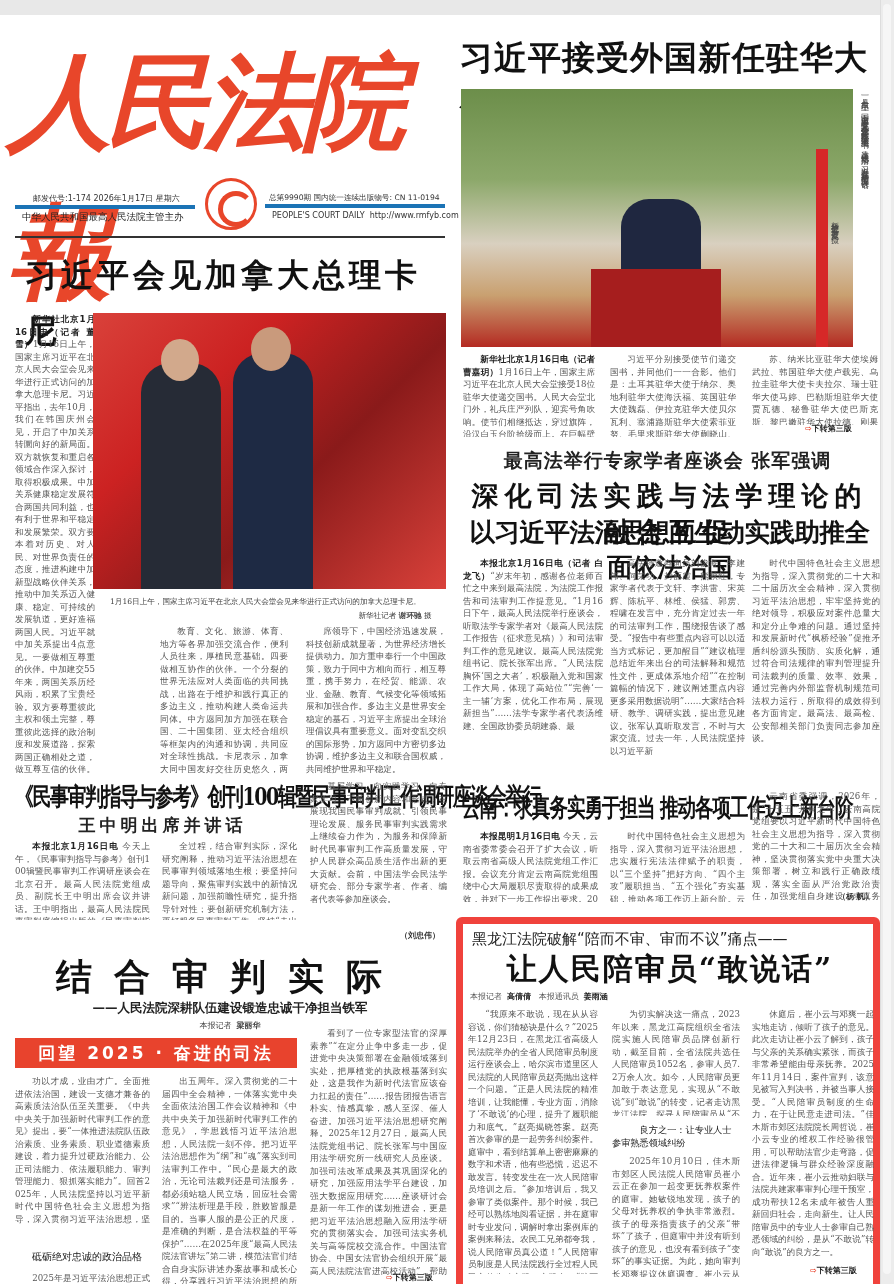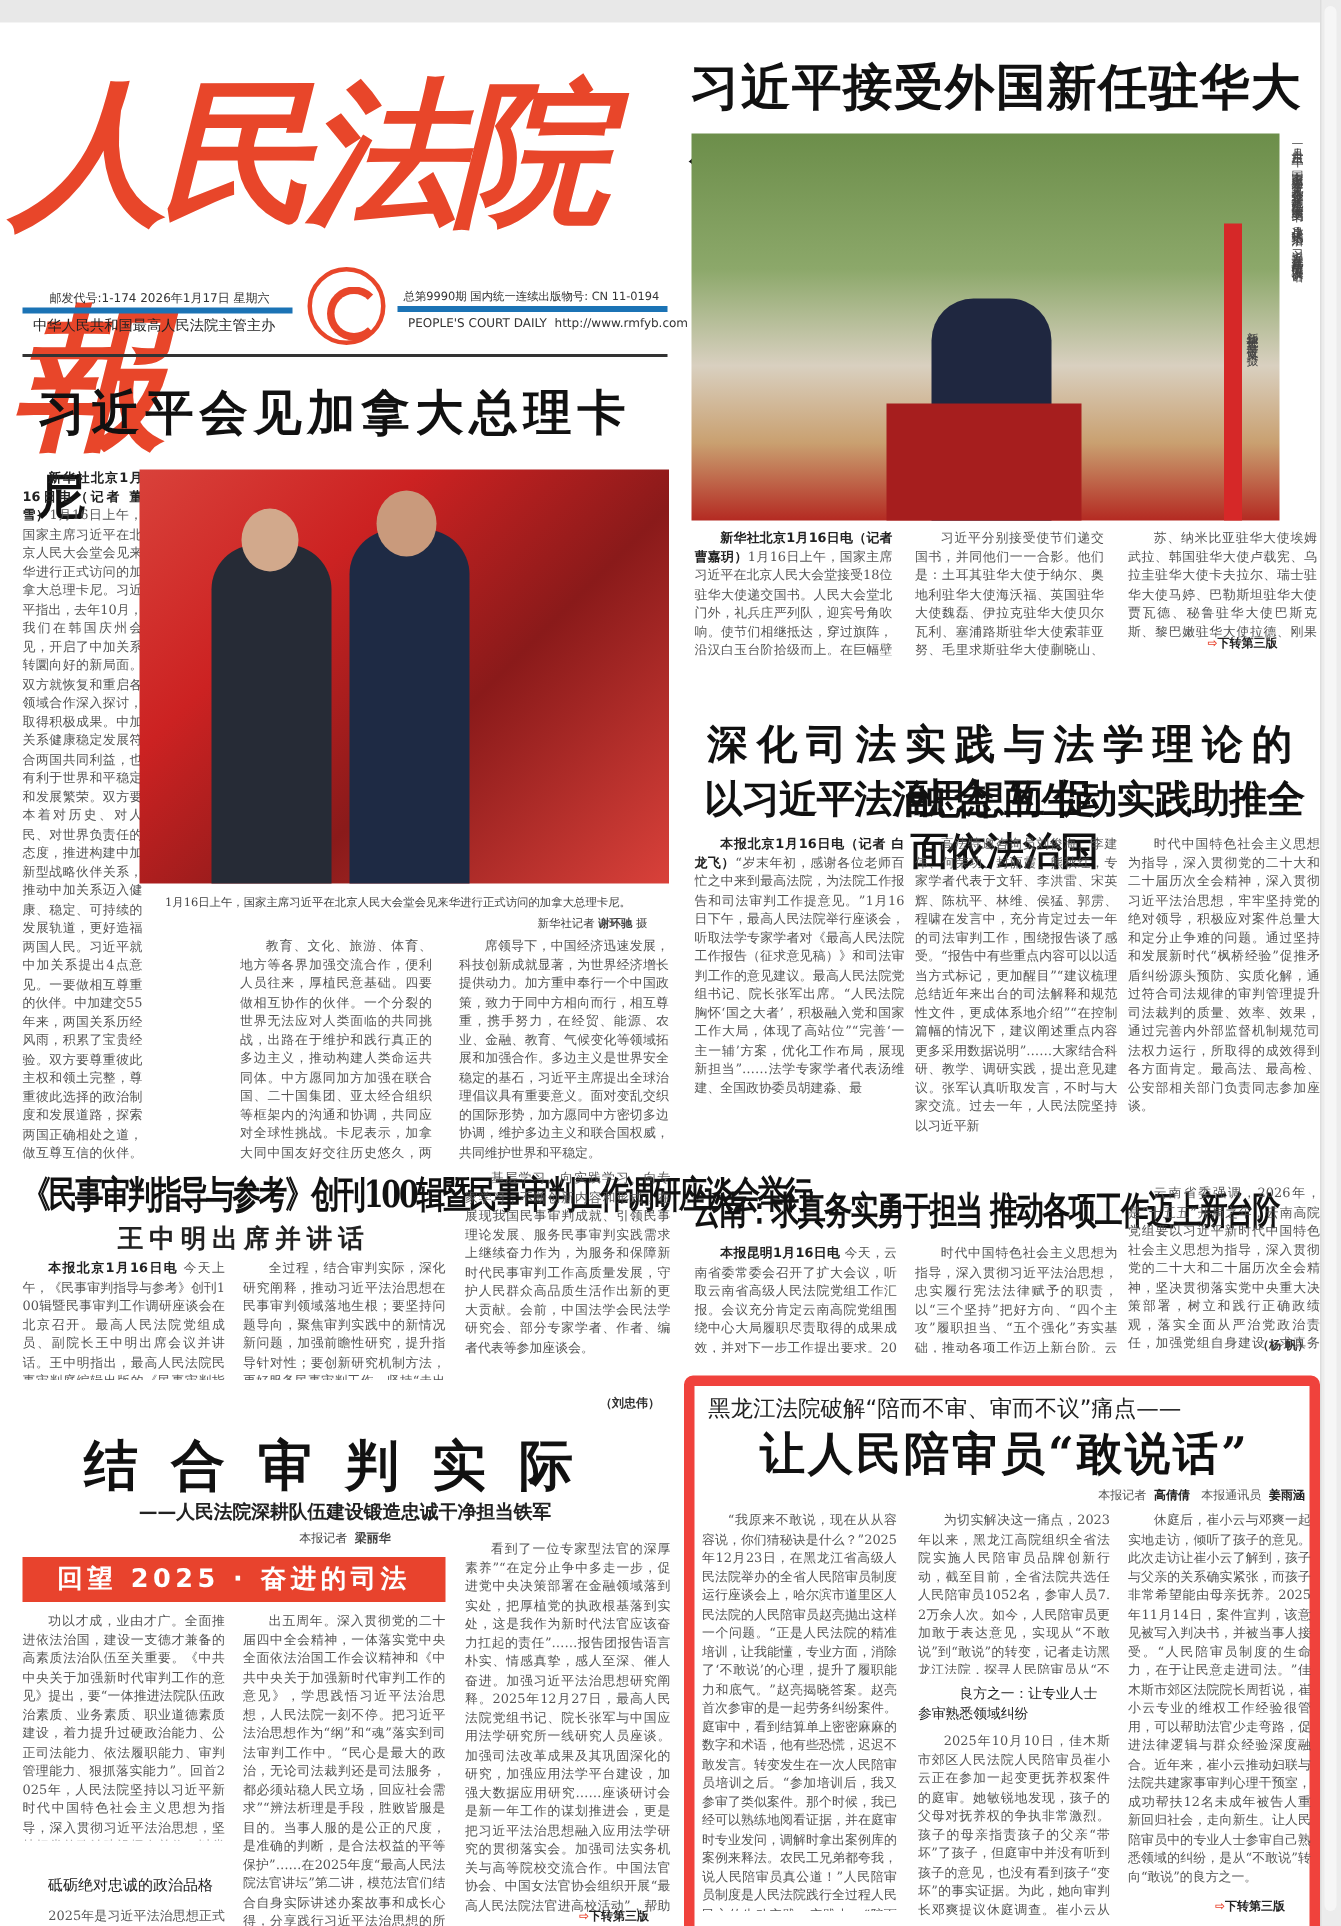--- a/index.html
+++ b/index.html
@@ -89,20 +89,21 @@
     <p><span class="lead">新华社北京1月16日电</span><span class="lead">（记者 曹嘉玥）</span><span>1月16日上午，国家主席习近平在北京人民大会堂接受18位驻华大使递交国书。人民大会堂北门外，礼兵庄严列队，迎宾号角吹响。使节们相继抵达，穿过旗阵，沿汉白玉台阶拾级而上。在巨幅壁画《江山如此多娇》前，</span></p>
   </div>
   <div class="abs body" style="left:610px;top:338px;width:126px;height:84px">
       <p>习近平分别接受使节们递交国书，并同他们一一合影。他们是：土耳其驻华大使于纳尔、奥地利驻华大使海沃福、英国驻华大使魏磊、伊拉克驻华大使贝尔瓦利、塞浦路斯驻华大使索菲亚努、毛里求斯驻华大使蒯晓山、斯洛伐克驻华大使莱奇亚克、加纳驻华大使邦</p>
     </div>
   <div class="abs body" style="left:752px;top:338px;width:126px;height:72px">
       <p>苏、纳米比亚驻华大使埃姆武拉、韩国驻华大使卢载宪、乌拉圭驻华大使卡夫拉尔、瑞士驻华大使马婷、巴勒斯坦驻华大使贾瓦德、秘鲁驻华大使巴斯克斯、黎巴嫩驻华大使拉德、刚果（布）驻华大使马米纳、莱索托驻华大使林梅、缅甸驻华大使佐霸敏。</p>
     </div>
   <div class="abs turn" style="left:805px;top:408px"><span class="arr">⇨</span><span>下转第三版</span></div>
 
+  <div class="abs sans" style="left:455px;top:433px;width:425px;text-align:center;font-size:19px;font-weight:bold;color:#222;letter-spacing:1px">最高法举行专家学者座谈会  张军强调</div>
   <div class="abs serif" style="left:462px;top:463px;width:415px;text-align:center;font-size:27px;font-weight:bold;color:#111;letter-spacing:6px">深化司法实践与法学理论的融合互促</div>
   <div class="abs serif" style="left:462px;top:500px;width:415px;text-align:center;font-size:25.5px;font-weight:bold;color:#111;letter-spacing:-0.5px">以习近平法治思想的生动实践助推全面依法治国</div>
   <div class="abs body" style="left:463px;top:542px;width:140px;height:210px">
     <p><span class="lead">本报北京1月16日电</span><span class="lead">（记者 白龙飞）</span><span>“岁末年初，感谢各位老师百忙之中来到最高法院，为法院工作报告和司法审判工作提意见。”1月16日下午，最高人民法院举行座谈会，听取法学专家学者对《最高人民法院工作报告（征求意见稿）》和司法审判工作的意见建议。最高人民法院党组书记、院长张军出席。“人民法院胸怀‘国之大者’，积极融入党和国家工作大局，体现了高站位”“完善‘一主一辅’方案，优化工作布局，展现新担当”……法学专家学者代表汤维建、全国政协委员胡建淼、最</span></p>
   </div>
   <div class="abs body" style="left:610px;top:542px;width:135px;height:210px">
       <p>高法特邀咨询员刘俊海、李建伟、何荣功、封丽霞、熊秋红，专家学者代表于文轩、李洪雷、宋英辉、陈杭平、林维、侯猛、郭雳、程啸在发言中，充分肯定过去一年的司法审判工作，围绕报告谈了感受。“报告中有些重点内容可以以适当方式标记，更加醒目”“建议梳理总结近年来出台的司法解释和规范性文件，更成体系地介绍”“在控制篇幅的情况下，建议阐述重点内容更多采用数据说明”……大家结合科研、教学、调研实践，提出意见建议。张军认真听取发言，不时与大家交流。过去一年，人民法院坚持以习近平新</p>
     </div>
   <div class="abs body" style="left:752px;top:542px;width:128px;height:210px">
       <p>时代中国特色社会主义思想为指导，深入贯彻党的二十大和二十届历次全会精神，深入贯彻习近平法治思想，牢牢坚持党的绝对领导，积极应对案件总量大和定分止争难的问题。通过坚持和发展新时代“枫桥经验”促推矛盾纠纷源头预防、实质化解，通过符合司法规律的审判管理提升司法裁判的质量、效率、效果，通过完善内外部监督机制规范司法权力运行，所取得的成效得到各方面肯定。最高法、最高检、公安部相关部门负责同志参加座谈。</p>
@@ -150,21 +151,21 @@
       <p>出五周年。深入贯彻党的二十届四中全会精神，一体落实党中央全面依法治国工作会议精神和《中共中央关于加强新时代审判工作的意见》，学思践悟习近平法治思想，人民法院一刻不停。把习近平法治思想作为“纲”和“魂”落实到司法审判工作中。“民心是最大的政治，无论司法裁判还是司法服务，都必须站稳人民立场，回应社会需求”“辨法析理是手段，胜败皆服是目的。当事人服的是公正的尺度，是准确的判断，是合法权益的平等保护”……在2025年度“最高人民法院法官讲坛”第二讲，模范法官们结合自身实际讲述办案故事和成长心得，分享践行习近平法治思想的所思、所感、所为。崇尚先进、学习先进、争当先进。最高人民法院召开丁宇翔同志先进事迹报告会。“他‘专啃硬骨头’的韧劲和‘不止于审判’的担当，让我</p>
     </div>
   <div class="abs body" style="left:310px;top:1012px;width:137px;height:248px">
       <p>看到了一位专家型法官的深厚素养”“在定分止争中多走一步，促进党中央决策部署在金融领域落到实处，把厚植党的执政根基落到实处，这是我作为新时代法官应该奋力扛起的责任”……报告团报告语言朴实、情感真挚，感人至深、催人奋进。加强习近平法治思想研究阐释。2025年12月27日，最高人民法院党组书记、院长张军与中国应用法学研究所一线研究人员座谈。加强司法改革成果及其巩固深化的研究，加强应用法学平台建设，加强大数据应用研究……座谈研讨会是新一年工作的谋划推进会，更是把习近平法治思想融入应用法学研究的贯彻落实会。加强司法实务机关与高等院校交流合作。中国法官协会、中国女法官协会组织开展“最高人民法院法官进高校活动”，帮助高校师生全面了解习近平法治思想在审判领域的生动实践，深刻领会习近平法治思想的真理力量和实践伟力，深刻认识中国特色社会主义司法制度的优越性，坚定不移走中国特色社会主义法治道路。</p>
     </div>
   <div class="abs turn" style="left:386px;top:1257px"><span class="arr">⇨</span><span>下转第三版</span></div>
 
   <div class="abs redbox" style="left:456px;top:902px;width:424px;height:380px"></div>
   <div class="abs sans" style="left:472px;top:915px;width:400px;font-size:15px;color:#222">黑龙江法院破解“陪而不审、审而不议”痛点——</div>
   <div class="abs serif" style="left:470px;top:934px;width:400px;text-align:center;font-size:30px;font-weight:bold;color:#111;letter-spacing:2px">让人民陪审员“敢说话”</div>
-  <div class="abs" style="left:470px;top:976px;width:400px;text-align:right;font-size:8px;color:#555">
+  <div class="abs" style="left:470px;top:976px;width:400px;text-align:left;font-size:8px;color:#555">
     <span>本报记者</span>&nbsp;&nbsp;<b style="color:#222">高倩倩</b>&nbsp;&nbsp;&nbsp;<span>本报通讯员</span>&nbsp;&nbsp;<b style="color:#222">姜雨涵</b>
   </div>
   <div class="abs body" style="left:468px;top:993px;width:130px;height:266px">
       <p>“我原来不敢说，现在从从容容说，你们猜秘诀是什么？”2025年12月23日，在黑龙江省高级人民法院举办的全省人民陪审员制度运行座谈会上，哈尔滨市道里区人民法院的人民陪审员赵亮抛出这样一个问题。“正是人民法院的精准培训，让我能懂，专业方面，消除了‘不敢说’的心理，提升了履职能力和底气。”赵亮揭晓答案。赵亮首次参审的是一起劳务纠纷案件。庭审中，看到结算单上密密麻麻的数字和术语，他有些恐慌，迟迟不敢发言。转变发生在一次人民陪审员培训之后。“参加培训后，我又参审了类似案件。那个时候，我已经可以熟练地阅看证据，并在庭审时专业发问，调解时拿出案例库的案例来释法。农民工兄弟都夸我，说人民陪审员真公道！”人民陪审员制度是人民法院践行全过程人民民主的生动实践。实践中，“陪而不审、审而不议”是该制度落实过程中的痛点，“不敢说”是主要原因之一。</p>
     </div>
   <div class="abs body" style="left:612px;top:993px;width:128px;height:108px">
       <p>为切实解决这一痛点，2023年以来，黑龙江高院组织全省法院实施人民陪审员品牌创新行动，截至目前，全省法院共选任人民陪审员1052名，参审人员7.2万余人次。如今，人民陪审员更加敢于表达意见，实现从“不敢说”到“敢说”的转变，记者走访黑龙江法院，探寻人民陪审员从“不敢说”到“敢说”背后的良方。</p>
     </div>
   <div class="abs sub" style="left:612px;top:1108px;width:128px;font-size:9.2px;line-height:13px;text-indent:3em">良方之一：让专业人士参审熟悉领域纠纷</div>
   <div class="abs body" style="left:612px;top:1140px;width:128px;height:122px">

